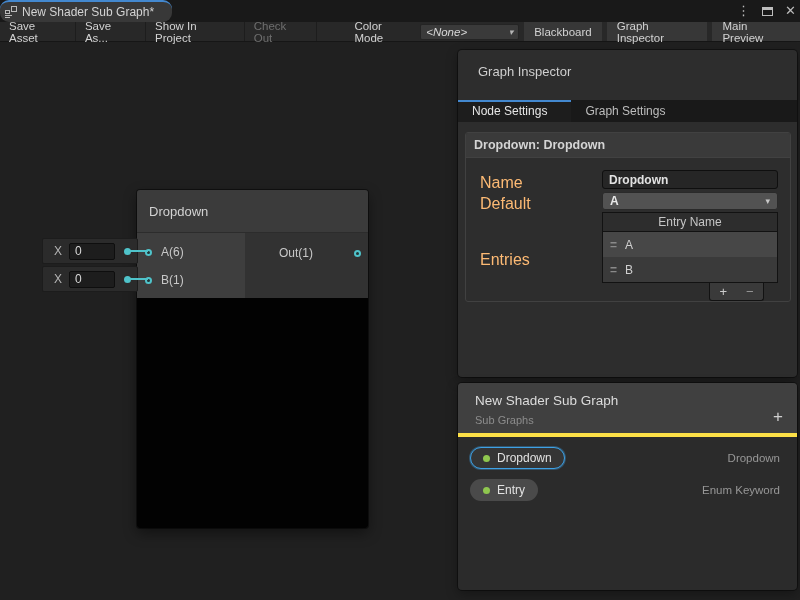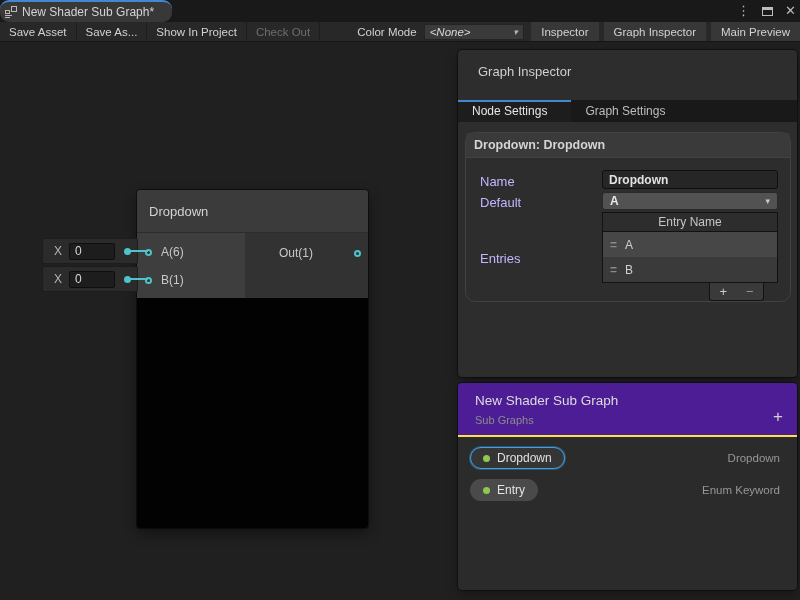--- a/index.html
+++ b/index.html
@@ -105,28 +105,28 @@
     background: #2d2d2d; border-radius: 4px; overflow: hidden;
     box-shadow: 0 0 0 1px rgba(0,0,0,0.4), 0 4px 12px rgba(0,0,0,0.35);
   }
   .insp-title { height: 50px; padding: 14px 0 0 20px; font-size: 13px; color: #cfcfcf; }
   .insp-tabs { height: 22px; background: #191919; display: flex; font-size: 12px; }
   .insp-tab { display: flex; align-items: center; padding: 0 14px; color: #bdbdbd; }
   .insp-tab.active { box-shadow: inset 0 2px 0 #4388cf; color: #e6e6e6; background: #1d1d1d; padding-right: 24px; }
 
   .section {
     position: absolute; left: 7px; top: 82px; width: 326px; height: 170px;
-    border: 1px solid #414141; border-radius: 10px; background: #2d2d2d;
+    border: 1px solid #414141; border-radius: 3px; background: #2d2d2d;
   }
   .section-header {
     height: 25px; background: #3a3a3a; border-bottom: 1px solid #414141;
     border-radius: 2px 2px 0 0; display: flex; align-items: center; padding-left: 8px;
     font-size: 12.5px; font-weight: bold; color: #d4d4d4;
   }
-  .fld-label { position: absolute; left: 14px; font-size: 13px; color: #c4b5fd; }
+  .fld-label { position: absolute; left: 14px; font-size: 16px; color: #fdba74; }
   .lbl-name { top: 41px; }
   .lbl-default { top: 62px; }
   .lbl-entries { top: 118px; }
   .name-input {
     position: absolute; left: 136px; top: 37px; width: 176px; height: 19px;
     background: #262626; border: 1px solid #0f0f0f; border-radius: 3px;
     color: #e2e2e2; font-size: 12px; font-weight: bold; padding-left: 6px;
     font-family: "Liberation Sans", sans-serif;
   }
   .default-dd {
@@ -156,21 +156,21 @@
   }
   .list-footer .minus { color: #9a9a9a; }
 
   
   .blackboard {
     position: absolute; left: 458px; top: 383px; width: 339px; height: 207px;
     background: #2b2b2b; border-radius: 4px; overflow: hidden;
     box-shadow: 0 0 0 1px rgba(0,0,0,0.4), 0 4px 12px rgba(0,0,0,0.35);
   }
   .bb-header {
-    height: 54px; background: #4c1d95; border-bottom: 2px solid #fde047;
+    height: 54px; background: #404040; border-bottom: 4px solid #fde047;
     position: relative; padding: 10px 7px 0 17px;
   }
   .bb-title { font-size: 13.5px; color: #dcdcdc; }
   .bb-subtitle { font-size: 11px; color: #8c8c8c; margin-top: 6px; }
   .bb-add { position: absolute; right: 14px; top: 25px; font-size: 17px; color: #d0d0d0; line-height: 1; }
   .bb-row {
     display: flex; align-items: center; justify-content: space-between;
     padding: 0 17px 0 12px; margin-top: 10px;
   }
   .pill {
@@ -207,21 +207,21 @@
   <div class="tb-btn">Save Asset</div>
   <div class="tb-btn">Save As...</div>
   <div class="tb-btn">Show In Project</div>
   <div class="tb-btn disabled">Check Out</div>
   <div class="color-mode-label">Color Mode</div>
   <div class="tb-dropdown">
     <span>&lt;None&gt;</span>
     <span class="arrow">▾</span>
   </div>
   <div class="tb-right">
-    <div class="tb-panel-btn">Inspector</div>
+    <div class="tb-panel-btn">Blackboard</div>
     <div class="tb-panel-btn">Graph Inspector</div>
     <div class="tb-panel-btn">Main Preview</div>
   </div>
 </div>
 
 <div class="node">
   <div class="node-header">
     <span>Dropdown</span>
   </div>
   <div class="node-body">

